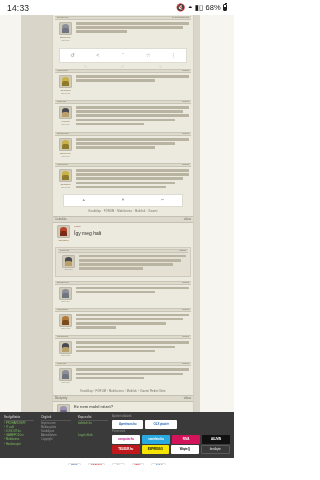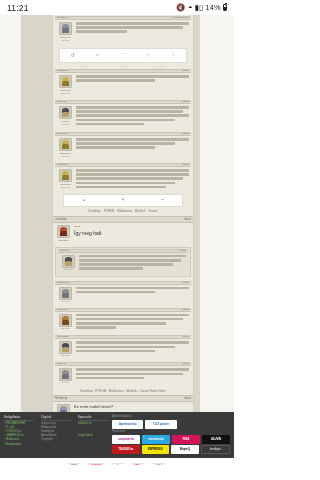--- a/index.html
+++ b/index.html
@@ -140,26 +140,26 @@
   }
   .mini-logo {
     height: 7px; border-radius: 1px; display: flex; align-items: center; justify-content: center;
     font-size: 3px; font-weight: bold; padding: 0 2px; white-space: nowrap;
   }
 </style>
 </head>
 <body>
 
 <div class="statusbar">
-  <span>11:21</span>
+  <span>14:33</span>
   <span class="sb-right">
     <span class="sb-ico">🔇</span>
     <span class="sb-ico">◓</span>
     <span class="sb-ico">▮▯</span>
-    <span>14%</span>
+    <span>68%</span>
     <span class="battery"></span>
   </span>
 </div>
 
 <div class="page">
   <div class="page-margin-l"></div>
   <div class="page-margin-r"></div>
 
   <div class="content">
     <div class="col">

